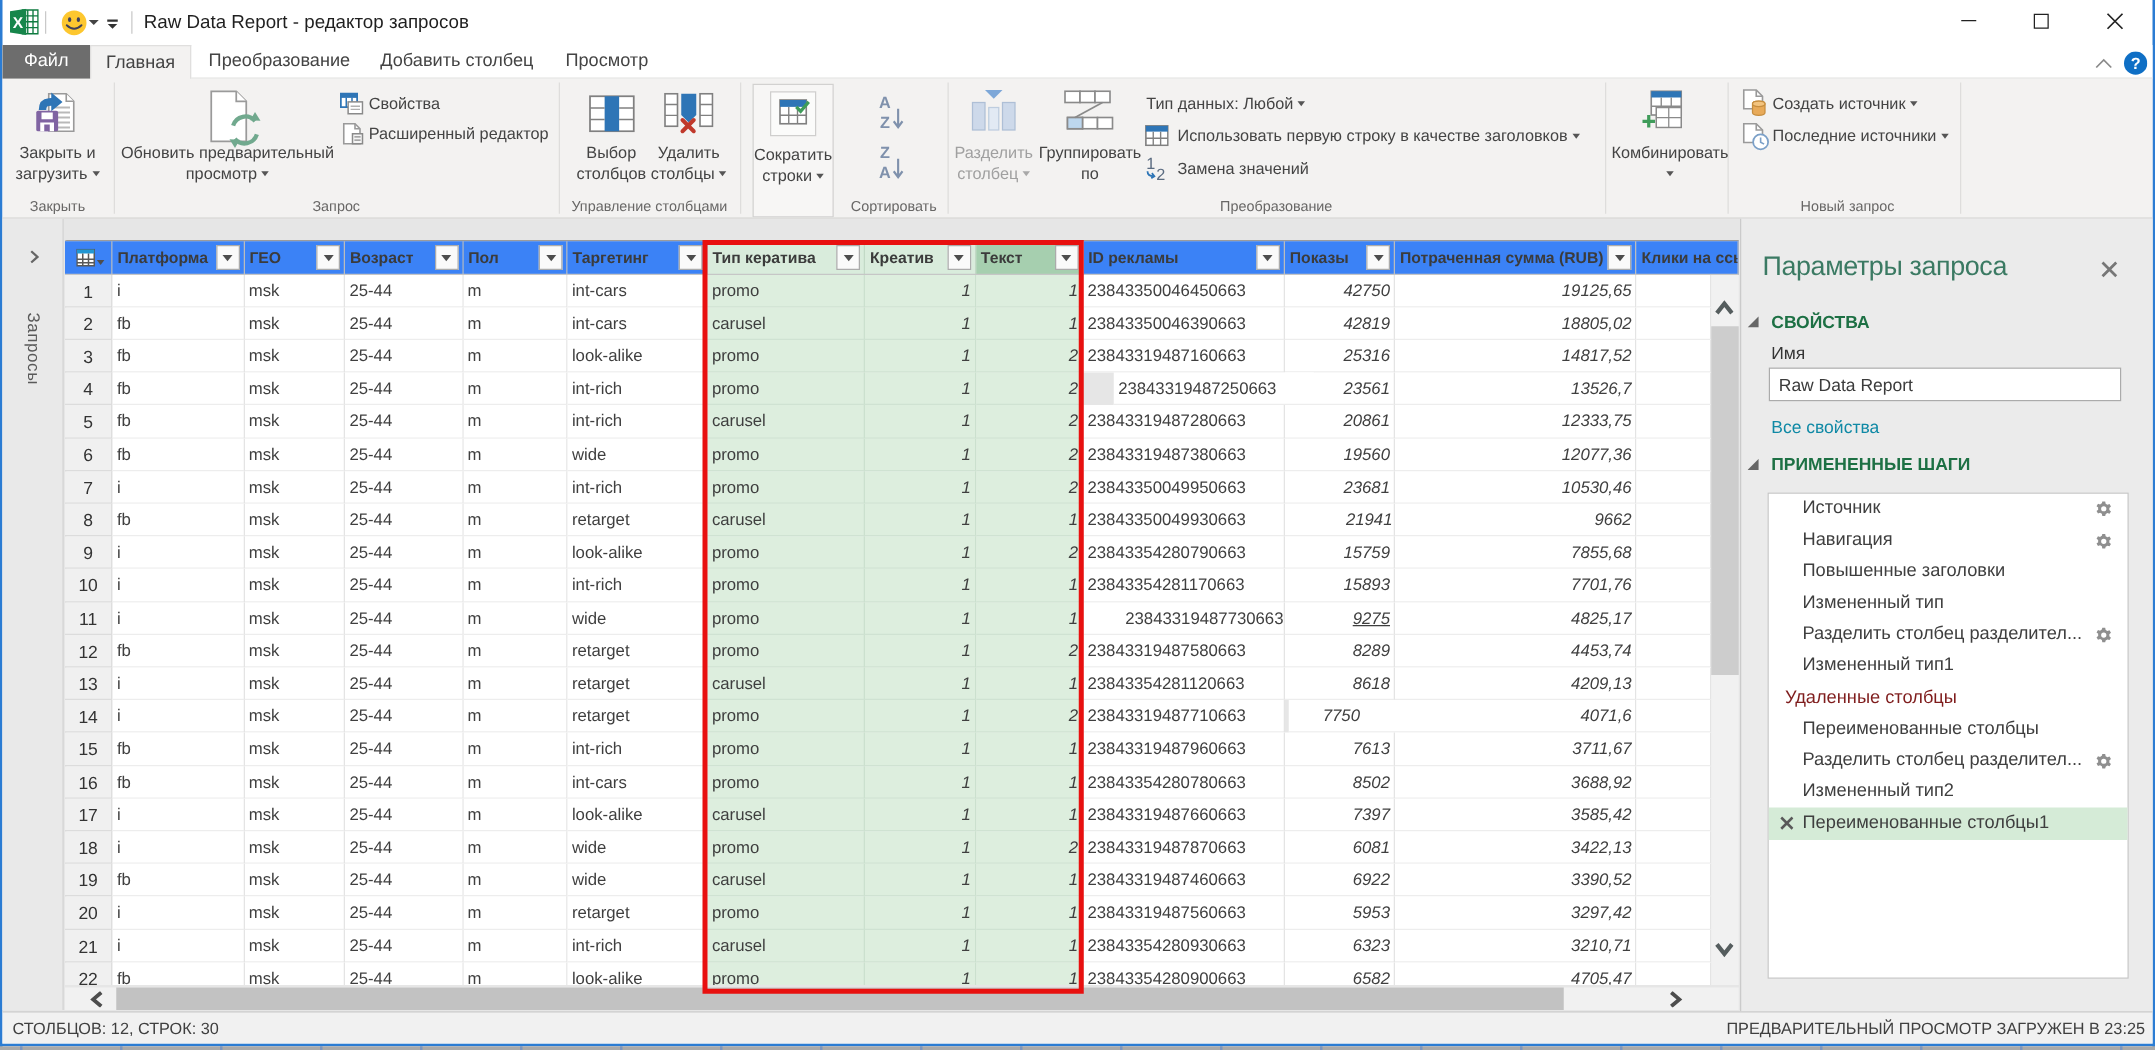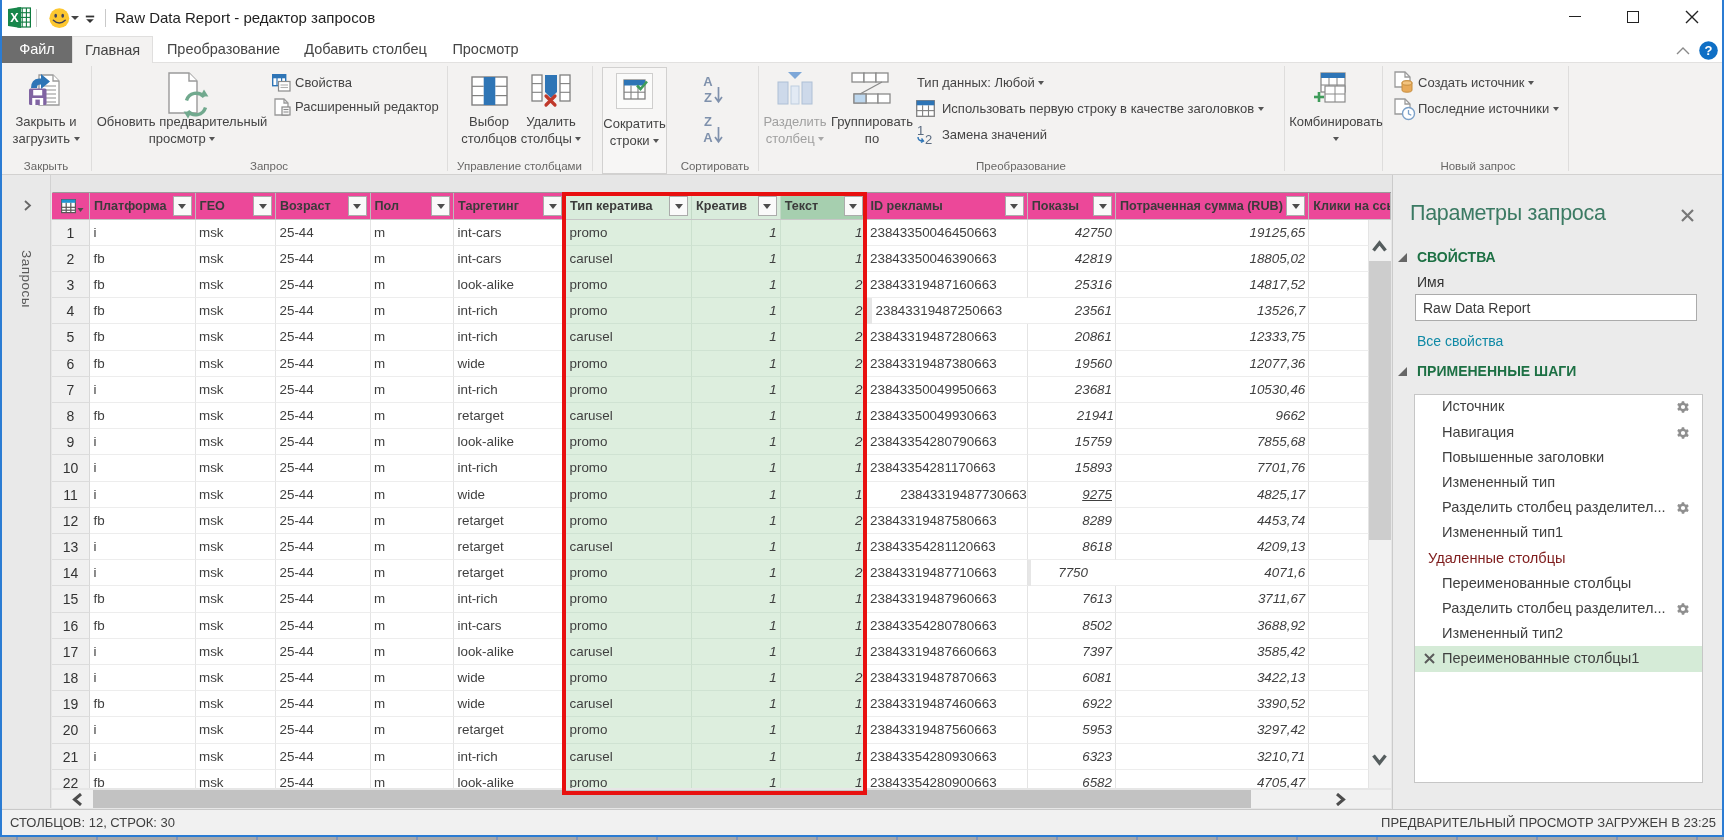--- a/index.html
+++ b/index.html
@@ -22,21 +22,21 @@
 .smalltxt { font-size:13px; color:#444; }
 .gray { color:#a0a0a0 !important; }
 .dda { display:inline-block; width:0; height:0; border-left:3.6px solid transparent; border-right:3.6px solid transparent; border-top:4.2px solid #555; vertical-align:2px; }
 .dda.g { border-top-color:#a8a8a8; }
 
 #client { left:2px; top:175px; width:1720px; height:634px; background:#e6e6e6; }
 #sidebar { left:2px; top:175px; width:49px; height:633px; background:#e9e9e9; border-right:1px solid #d2d2d2; }
 #qlabel { left:19px; top:250px; font-size:13.5px; color:#5a5a5a; writing-mode:vertical-rl; letter-spacing:0.5px; }
 
 #grid { left:52px; top:192.3px; }
-.hcell { top:193.25px; height:26.3px; background:#ec4899; border-right:1px solid #bcbcbc; font-size:12.6px; font-weight:bold; color:#3b3b3b; line-height:26px; overflow:hidden; white-space:nowrap; }
+.hcell { top:193.25px; height:26.3px; background:#3b82f6; border-right:1px solid #bcbcbc; font-size:12.6px; font-weight:bold; color:#3b3b3b; line-height:26px; overflow:hidden; white-space:nowrap; }
 .hgreen { background:#d9ecdc; border-right-color:#c2d9c6; }
 .hsel { background:#a6cfaf; border-right-color:#a6cfaf; }
 .fbtn { position:absolute; top:196.1px; width:19px; height:20px; background:#fafafa; border:1px solid #ababab; }
 .fbtn:after { content:""; position:absolute; left:4.5px; top:7px; width:0; height:0; border-left:4.4px solid transparent; border-right:4.4px solid transparent; border-top:5px solid #4d4d4d; }
 .cell { position:absolute; font-size:13.4px; color:#3f3f3f; line-height:26.2px; white-space:nowrap; overflow:hidden; }
 .num { font-style:italic; text-align:right; }
 .rnum { background:#f0f0f0; border-right:1px solid #d8d8d8; border-bottom:1px solid #dcdcdc; text-align:center; font-size:14px; color:#333; }
 .wcell { background:#fff; border-right:1px solid #e4e4e4; border-bottom:1px solid #ededed; }
 .gcell { background:#ddeede; border-right:1px solid #cbe0ce; border-bottom:1px solid #cfe2d2; }
 
@@ -359,21 +359,21 @@
     <div class="cell wcell" style="left:1309.3px;top:52.4px;width:60.100000000000136px;height:26.2px;padding-left:3.5px;"></div>
     <div class="cell rnum" style="left:52px;top:78.6px;width:38px;height:26.2px;">4</div>
     <div class="cell wcell" style="left:90px;top:78.6px;width:105.5px;height:26.2px;padding-left:3.5px;">fb</div>
     <div class="cell wcell" style="left:195.5px;top:78.6px;width:80.5px;height:26.2px;padding-left:3.5px;">msk</div>
     <div class="cell wcell" style="left:276px;top:78.6px;width:94.5px;height:26.2px;padding-left:3.5px;">25-44</div>
     <div class="cell wcell" style="left:370.5px;top:78.6px;width:83.5px;height:26.2px;padding-left:3.5px;">m</div>
     <div class="cell wcell" style="left:454px;top:78.6px;width:112px;height:26.2px;padding-left:3.5px;">int-rich</div>
     <div class="cell gcell" style="left:566px;top:78.6px;width:126px;height:26.2px;padding-left:3.5px;">promo</div>
     <div class="cell gcell num" style="left:692px;top:78.6px;width:88.70000000000005px;height:26.2px;padding-right:3px;">1</div>
     <div class="cell gcell num" style="left:780.7px;top:78.6px;width:85.79999999999995px;height:26.2px;padding-right:3px;">2</div>
-    <div class="cell wcell" style="left:872px;top:78.6px;width:161.29999999999995px;height:26.2px;padding-left:3.5px;">23843319487250663</div>
+    <div class="cell wcell" style="left:891px;top:78.6px;width:161.29999999999995px;height:26.2px;padding-left:3.5px;">23843319487250663</div>
     <div class="cell wcell num" style="left:1027.8px;top:78.6px;width:88.20000000000005px;height:26.2px;padding-right:3px;">23561</div>
     <div class="cell wcell num" style="left:1116px;top:78.6px;width:193.29999999999995px;height:26.2px;padding-right:3px;">13526,7</div>
     <div class="cell wcell" style="left:1309.3px;top:78.6px;width:60.100000000000136px;height:26.2px;padding-left:3.5px;"></div>
     <div class="cell rnum" style="left:52px;top:104.8px;width:38px;height:26.2px;">5</div>
     <div class="cell wcell" style="left:90px;top:104.8px;width:105.5px;height:26.2px;padding-left:3.5px;">fb</div>
     <div class="cell wcell" style="left:195.5px;top:104.8px;width:80.5px;height:26.2px;padding-left:3.5px;">msk</div>
     <div class="cell wcell" style="left:276px;top:104.8px;width:94.5px;height:26.2px;padding-left:3.5px;">25-44</div>
     <div class="cell wcell" style="left:370.5px;top:104.8px;width:83.5px;height:26.2px;padding-left:3.5px;">m</div>
     <div class="cell wcell" style="left:454px;top:104.8px;width:112px;height:26.2px;padding-left:3.5px;">int-rich</div>
     <div class="cell gcell" style="left:566px;top:104.8px;width:126px;height:26.2px;padding-left:3.5px;">carusel</div>

